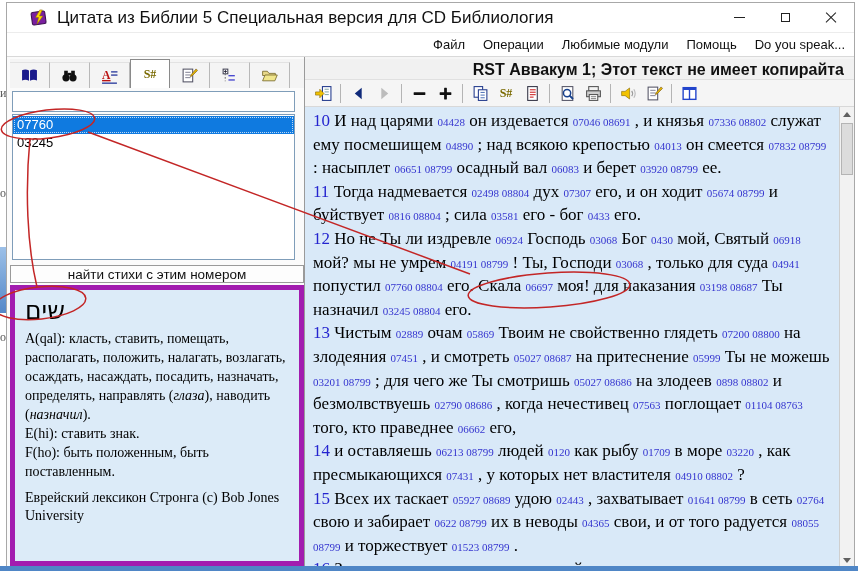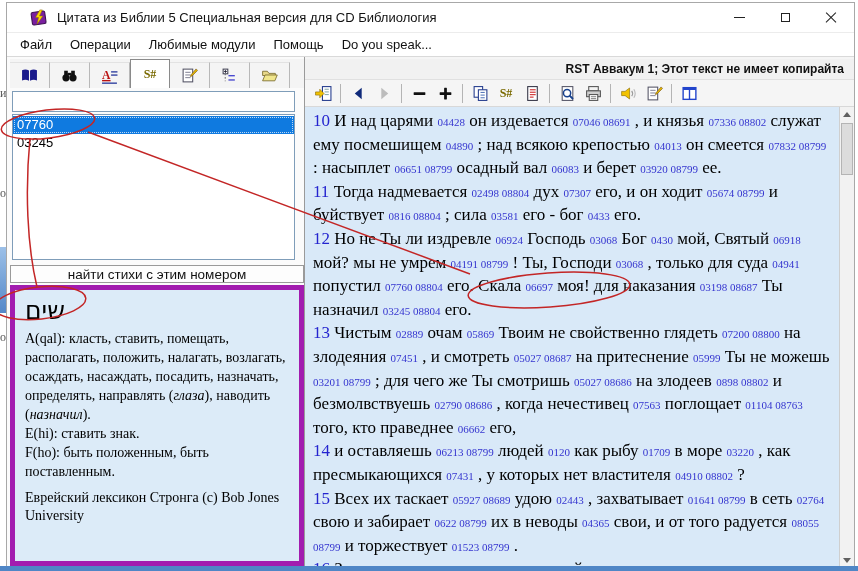--- a/index.html
+++ b/index.html
@@ -8,31 +8,31 @@
 
   
   .backdrop-letter { position: absolute; left: 0; width: 10px; color: #555; font: 12px "Liberation Serif", serif; z-index: 0; overflow: hidden; }
   .backdrop-blue { position: absolute; left: 0; top: 247px; width: 9px; height: 66px; background: linear-gradient(180deg,#9cc0e8,#5588c8); z-index: 0; }
 
   
   .window { position: absolute; left: 6px; top: 2px; width: 849px; height: 565px; background: #fff; border: 1px solid #a8a8a8; z-index: 1; display: flex; flex-direction: column; }
 
   .titlebar { height: 29px; display: flex; align-items: center; flex: none; }
   .app-icon { width: 19px; height: 19px; margin-left: 22px; flex: none; }
-  .title-text { margin-left: 9px; font-size: 13px; color: #111; white-space: nowrap; }
+  .title-text { margin-left: 9px; font-size: 17px; color: #111; white-space: nowrap; }
   .tb-controls { margin-left: auto; display: flex; height: 100%; }
   .ctrl { width: 46px; height: 100%; display: flex; align-items: center; justify-content: center; }
   .glyph-min { width: 11px; height: 1px; background: #222; }
   .glyph-max { width: 9px; height: 9px; border: 1.2px solid #222; }
   .glyph-close { position: relative; width: 12px; height: 12px; }
   .glyph-close::before, .glyph-close::after { content: ""; position: absolute; left: -1px; top: 5px; width: 14px; height: 1.2px; background: #222; }
   .glyph-close::before { transform: rotate(45deg); }
   .glyph-close::after { transform: rotate(-45deg); }
 
-  .menubar { height: 24px; display: flex; align-items: center; padding-left: 4px; border-top: 1px solid #ececec; flex: none; }
+  .menubar { height: 24px; display: flex; align-items: center; padding-left: 4px; border-top: 1px solid #ececec; flex: none; justify-content: flex-end; }
   .menu-item { font-size: 13px; color: #111; padding: 3px 9px; white-space: nowrap; }
 
   .content { flex: 1; display: flex; border-top: 1px solid #d9d9d9; min-height: 0; }
 
   
   .left-col { width: 298px; flex: none; display: flex; flex-direction: column; padding: 2px 0 0 3px; border-right: 1px solid #9a9a9a; background: #fbfbfb; min-height: 0; }
   .tabbar { height: 29px; display: flex; align-items: flex-end; flex: none; background: #f4f4f4; }
   .tab { width: 40px; height: 26px; display: flex; align-items: center; justify-content: center; border-right: 1px solid #b8b8b8; border-top: 1px solid #e2e2e2; background: #f4f4f4; }
   .tab.active { background: #fff; border: 1px solid #8a8a8a; border-bottom: none; height: 29px; }
   .tab svg { width: 17px; height: 17px; }
@@ -45,21 +45,21 @@
 
   .find-btn { margin: 5px 2px 0 0; height: 18px; border: 1px solid #9a9a9a; background: #fdfdfd; font: 13.5px "Liberation Sans", sans-serif; color: #111; width: 294px; flex: none; }
 
   .lexicon { margin-top: 2px; flex: 1; border: 5px solid #a21caf; background: #dcebf8; padding: 4px 10px; font: 14px "Liberation Serif", serif; line-height: 19px; color: #000; overflow: hidden; min-height: 0; }
   .hebrew { font-family: "DejaVu Serif", "DejaVu Sans", serif; font-size: 25px; line-height: 30px; margin: 2px 0 3px 0; }
   .lex-entry i { font-style: italic; }
   .lex-source { margin-top: 8px; font-size: 14px; line-height: 18px; }
 
   
   .right-col { flex: 1; display: flex; flex-direction: column; padding-top: 2px; min-width: 0; background: #f5f5f5; }
-  .rheader { height: 21px; line-height: 21px; background: #f1f1f1; font-size: 12px; font-weight: bold; color: #111; text-align: right; padding-right: 10px; border-bottom: 1px solid #e0e0e0; flex: none; white-space: nowrap; }
+  .rheader { height: 21px; line-height: 21px; background: #f1f1f1; font-size: 16px; font-weight: bold; color: #111; text-align: right; padding-right: 10px; border-bottom: 1px solid #e0e0e0; flex: none; white-space: nowrap; }
   .rtoolbar { height: 27px; display: flex; align-items: center; padding-left: 5px; border-bottom: 1px solid #d8d8d8; background: #f5f5f5; flex: none; }
   .tbtn { width: 26px; height: 24px; display: flex; align-items: center; justify-content: center; }
   .tbtn svg { width: 17px; height: 17px; }
   .tsep { width: 1px; height: 19px; background: #b4b4b4; margin: 0 4px; flex: none; }
 
   .textarea { flex: 1; background: #d9e9f8; position: relative; overflow: hidden; padding: 3px 22px 8px 8px; font-family: "Liberation Serif", serif; font-size: 17px; line-height: 21.6px; color: #000; min-height: 0; }
   .verse { margin: 0; }
   .vnum { color: #2424cf; }
   .strong { color: #3434cf; font-size: 11px; }
 

